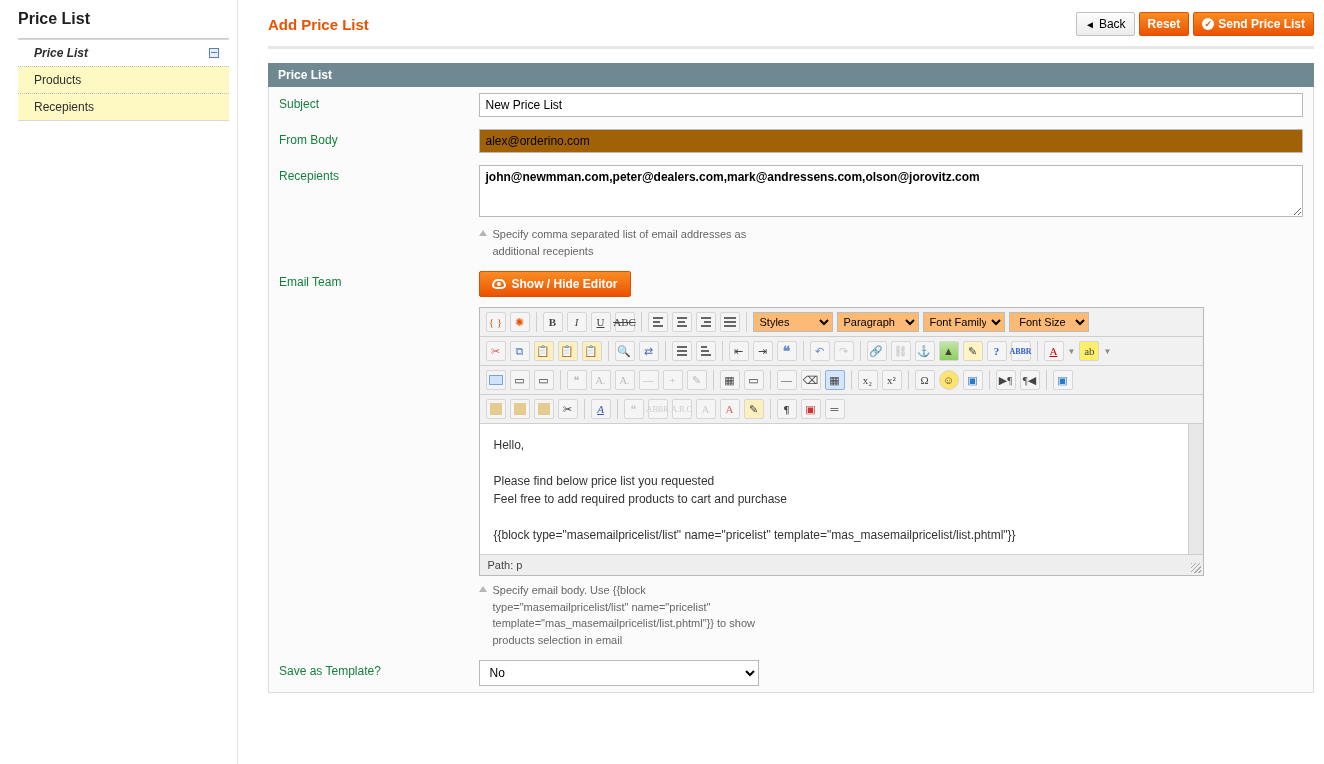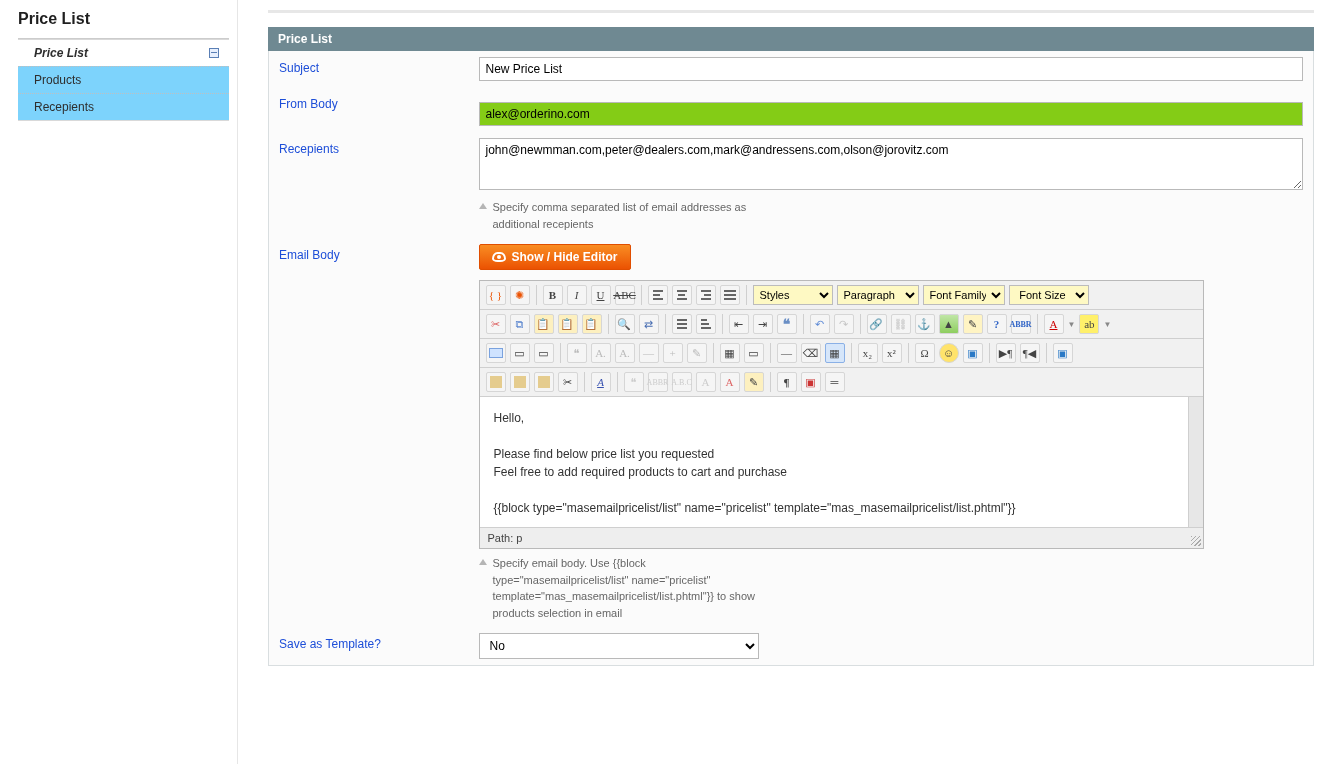--- a/index.html
+++ b/index.html
@@ -5,60 +5,60 @@
 * { margin: 0; padding: 0; box-sizing: border-box; }
 body { font-family: Arial, Helvetica, sans-serif; font-size: 12px; color: #2f2f2f; background: #fff; }
 .page { display: flex; width: 1324px; min-height: 764px; }
 
 
 .sidebar { width: 238px; padding: 10px 8px 0 18px; border-right: 1px solid #e6e6e6; }
 .sidebar-title { font-size: 16px; font-weight: bold; color: #2fa o; color:#202020; margin-bottom: 10px; }
 .sidebar-title { color:#1f1f1f; }
 .sidebar-hr { border: 0; border-top: 1px solid #ccc; margin: 6px 0 0 0; }
 .side-nav { list-style: none; border: 1px solid #d9d9d9; border-left: 0; border-right: 0; }
-.side-nav li { display: flex; align-items: center; justify-content: space-between; padding: 6px 10px 6px 16px; border-top: 1px dotted #bfbfbf; cursor: pointer; font-size: 12px; background: #7dd3fc; color: #2e2e2e; }
+.side-nav li { display: flex; align-items: center; justify-content: space-between; padding: 6px 10px 6px 16px; border-top: 1px dotted #bfbfbf; cursor: pointer; font-size: 12px; background: #fef9c3; color: #2e2e2e; }
 .side-nav li:first-child { border-top: 0; }
 .side-nav li.active { background: #fff; font-weight: bold; font-style: italic; }
 .side-nav .mini-icon { width: 10px; height: 10px; border: 1px solid #5a7fb5; background: #e7effd; position: relative; }
 .side-nav .mini-icon::after { content:""; position:absolute; left:1px; right:1px; top:3px; border-top:1px solid #5a7fb5; }
 
 
 .main { flex: 1; padding: 10px 10px 0 30px; }
 .header-row { display: flex; justify-content: space-between; align-items: center; padding: 2px 0 10px; }
 .page-title { color: #eb5202; font-size: 15px; font-weight: bold; }
 .btn-row { display: flex; gap: 4px; }
 .btn { display: inline-flex; align-items: center; gap: 4px; padding: 4px 8px; border: 1px solid #c0c0c0; background: linear-gradient(#fdfdfd,#ececec); font-size: 12px; cursor: pointer; border-radius: 2px; }
 .btn .ic { font-size: 10px; }
 .btn-orange { background: linear-gradient(#f98d23,#eb5202); color: #fff; border-color: #e04e00; font-weight: bold; }
 .btn-orange .ic-check { display:inline-block; width:12px; height:12px; border-radius:50%; background:#fff; color:#eb5202; text-align:center; line-height:12px; font-size:9px; font-weight:bold; }
 .divider-hr { border: 0; border-top: 3px solid #e7e7e7; margin: 0 0 14px 0; }
 
 .section-title { background: #6f8992; color: #fff; font-weight: bold; padding: 5px 10px; font-size: 12px; }
 .form-table { width: 100%; border-collapse: collapse; border: 1px solid #d9dee0; border-top: 0; background: #fbfbfb; }
 .form-table td { padding: 6px 10px; vertical-align: top; }
-.form-table td.label { width: 200px; padding-top: 10px; color: #1d4ed8; }
+.form-table td.label { width: 200px; padding-top: 10px; color: #15803d; }
 .form-table td.value { }
 input.fld, textarea.fld, select.fld { width: 100%; padding: 4px 6px; border: 1px solid #b9b9b9; font-family: Arial; font-size: 12px; background:#fff; }
-input.fld.highlight { background: #84cc16; margin-top: 9px; }
-textarea.fld { resize: both; }
+input.fld.highlight { background: #a16207; }
+textarea.fld { resize: both; font-weight: bold; }
 .note { display:flex; gap:6px; margin-top:6px; color:#666; font-size:11px; max-width: 290px; line-height:1.5; }
 .note .tri { width:0; height:0; border-left:4px solid transparent; border-right:4px solid transparent; border-bottom:6px solid #b5b5b5; margin-top:4px; flex:0 0 auto; }
 select.narrow { width: 280px; }
 .btn-editor { display:inline-flex; align-items:center; gap:6px; background: linear-gradient(#f98d23,#eb5202); color:#fff; border:1px solid #e04e00; padding:5px 12px; font-weight:bold; font-size:12px; cursor:pointer; border-radius:2px; }
 .btn-editor .eye { display:inline-block; width:14px; height:10px; border:2px solid #fff; border-radius:60% 60% 60% 60%/100% 100% 50% 50%; position:relative; }
 .btn-editor .eye::after { content:""; position:absolute; left:3px; top:1px; width:4px; height:4px; background:#fff; border-radius:50%; }
 
 
 .editor { border:1px solid #b9b9b9; margin-top:10px; background:#f0f0f0; }
 .toolbar { display:flex; flex-wrap:wrap; gap:4px; padding:4px 6px; border-bottom:1px solid #cfcfcf; align-items:center; background:#f1f1f1; }
 .toolbar.r2, .toolbar.r3, .toolbar.r4 { }
 .tbtn { width:20px; height:20px; background:#f5f5f5; border:1px solid #d6d6d6; display:inline-flex; align-items:center; justify-content:center; font-size:11px; font-family: "Times New Roman", serif; cursor:pointer; color:#444; border-radius:2px; }
 .tbtn.sep { width:1px; background:#cfcfcf; border:0; border-radius:0; margin:0 2px; cursor:default; }
 .tbtn.sel { background:#d6e6fa; border-color:#8ab0e6; }
-.tsel { height:20px; border:1px solid #bcbcbc; font-size:11px; background:#fef9c3; padding: 0 2px; }
+.tsel { height:20px; border:1px solid #bcbcbc; font-size:11px; background:#fdba74; padding: 0 2px; }
 .tsel.styles { width:80px; }
 .tsel.format { width:82px; }
 .tsel.family { width:82px; }
 .tsel.size { width:80px;text-align:center; }
 
 
 .tb-bold{font-weight:bold;}
 .tb-ital{font-style:italic;}
 .tb-under{text-decoration:underline;}
 .tb-strike{text-decoration:line-through;}
@@ -106,20 +106,36 @@
       <li>
         <span>Products</span>
       </li>
       <li>
         <span>Recepients</span>
       </li>
     </ul>
   </aside>
 
   <main class="main">
+    <div class="header-row">
+      <div class="page-title">Add Price List</div>
+      <div class="btn-row">
+        <button class="btn">
+          <span class="ic">◄</span>
+          <span>Back</span>
+        </button>
+        <button class="btn btn-orange">
+          <span>Reset</span>
+        </button>
+        <button class="btn btn-orange">
+          <span class="ic-check">✓</span>
+          <span>Send Price List</span>
+        </button>
+      </div>
+    </div>
     <hr class="divider-hr">
 
     <div class="section-title">Price List</div>
 
     <table class="form-table">
       <tbody>
           <tr>
         <td class="label">Subject</td>
         <td class="value"><input class="fld" value="New Price List" style=""></td>
       </tr>
@@ -131,21 +147,21 @@
         <td class="label">Recepients</td>
         <td class="value">
           <textarea class="fld" rows="3" style="">john@newmman.com,peter@dealers.com,mark@andressens.com,olson@jorovitz.com</textarea>
           <div class="note">
             <span class="tri"></span>
             <span>Specify comma separated list of email addresses as additional recepients</span>
           </div>
         </td>
       </tr>
       <tr>
-        <td class="label">Email Body</td>
+        <td class="label">Email Team</td>
         <td class="value">
           <button class="btn-editor">
             <span class="eye"></span>
             <span>Show / Hide Editor</span>
           </button>
 
           
           <div class="editor" style="width:725px;">
 
             <div class="toolbar">

